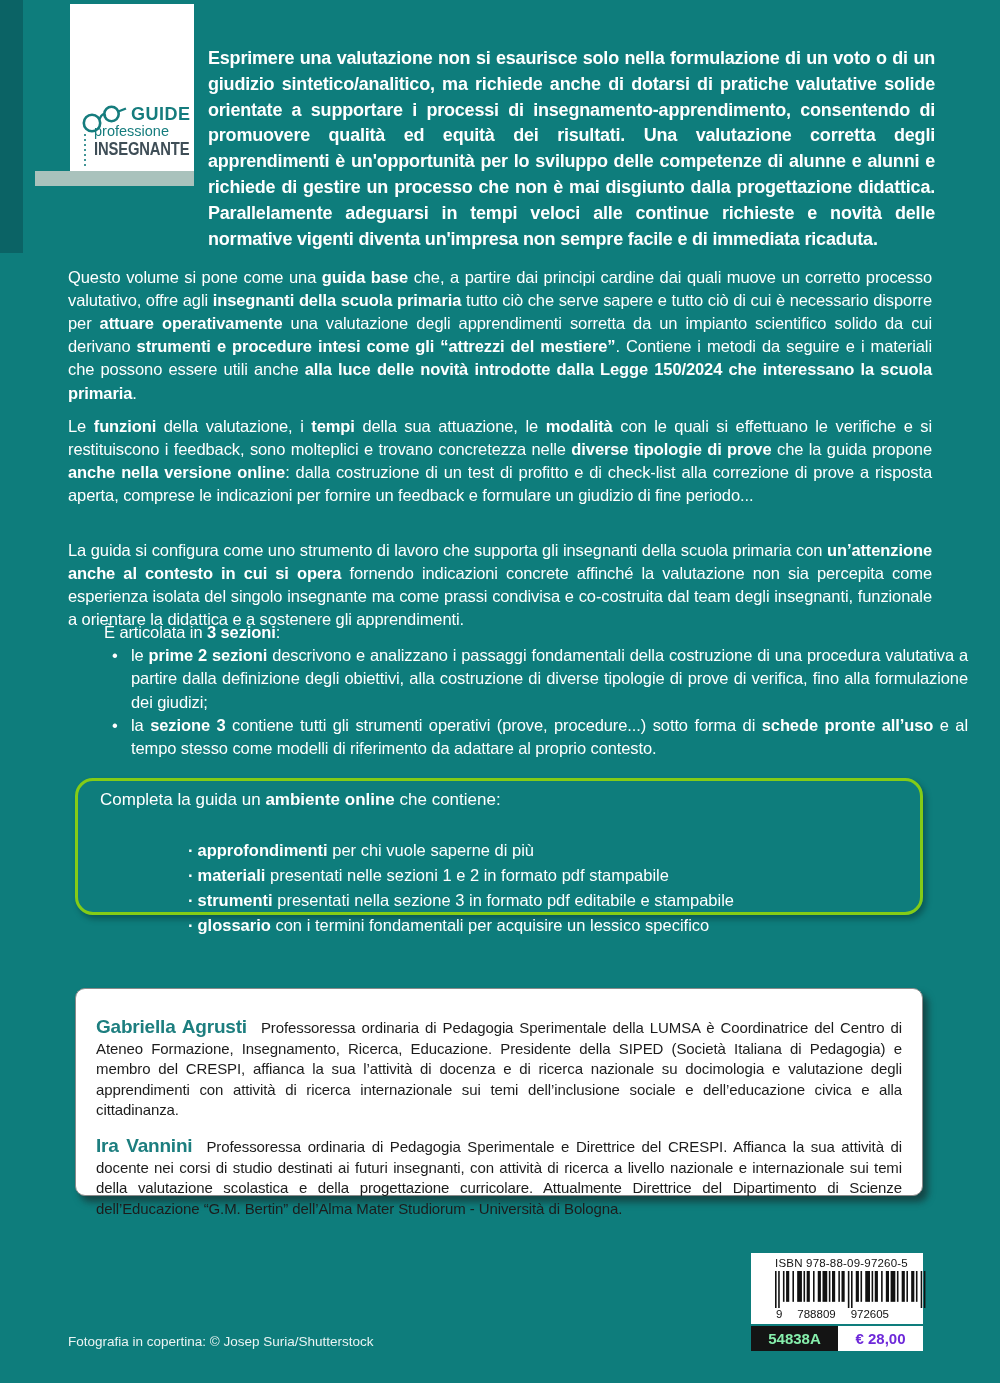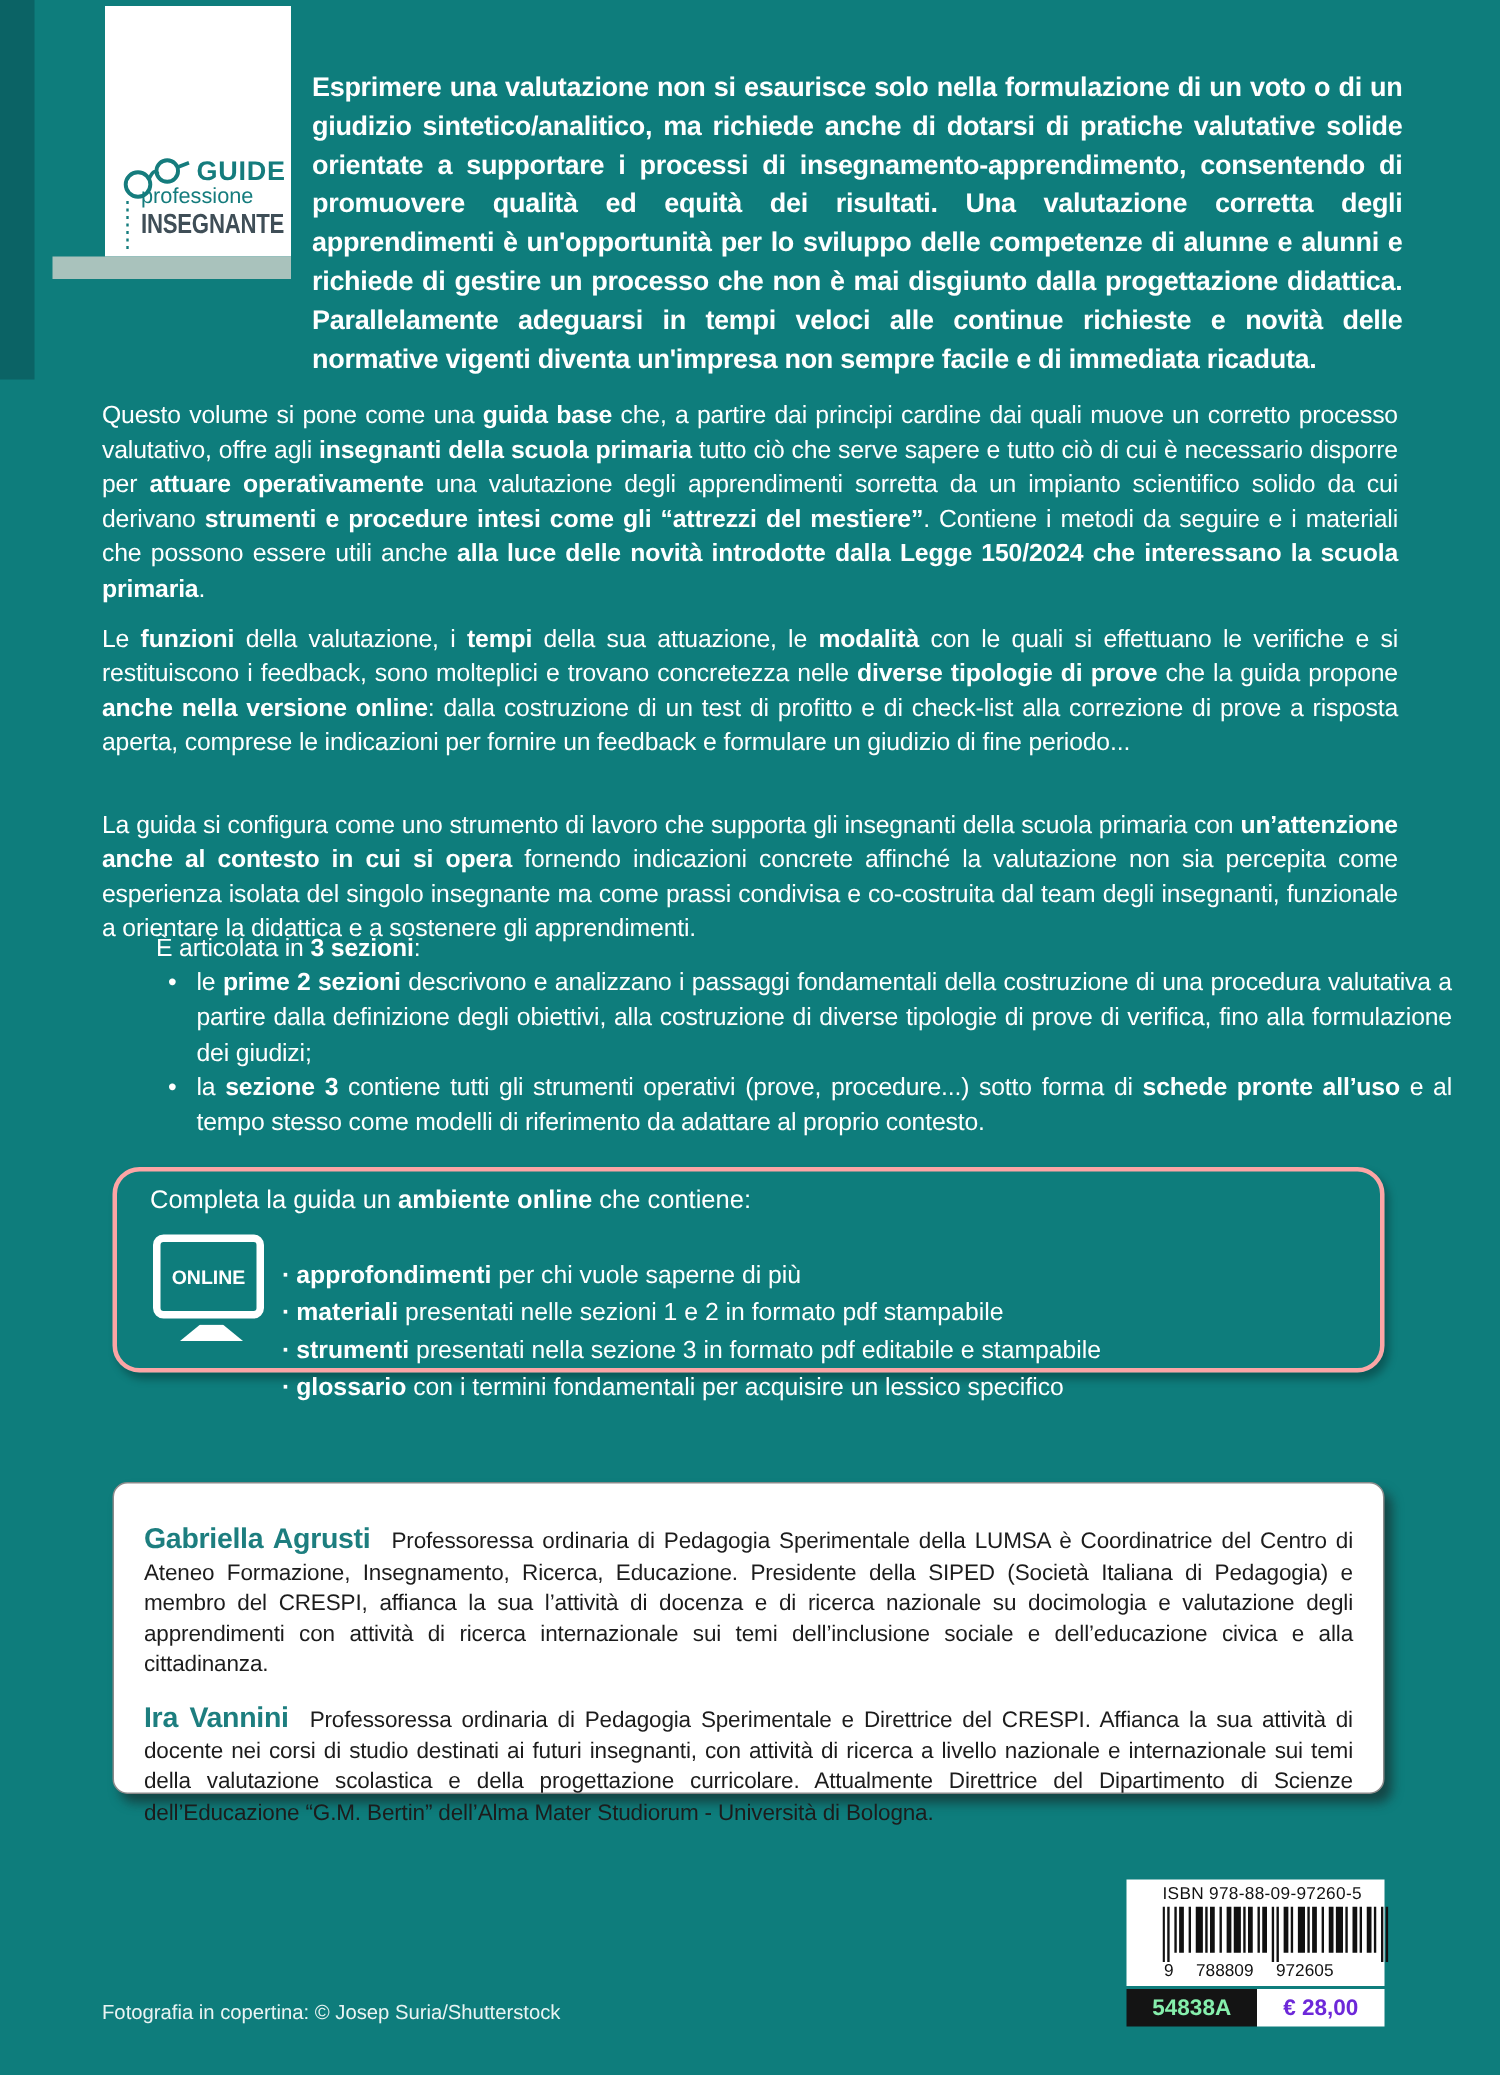--- a/index.html
+++ b/index.html
@@ -32,21 +32,21 @@
   .p3 { top:398px; }
   .p4 { top:522px; }
 
   .sections { position:absolute; left:68px; top:621px; width:864px; font-size:16.5px; line-height:23.2px; letter-spacing:-0.1px;margin-left:36px; }
   .sec-bullet { position:relative; padding-left:27px; text-align:justify; }
   .sec-bullet .dot { position:absolute; left:8px; top:0; }
 
   
   .online-box {
     position:absolute; left:75px; top:778px; width:848px; height:137px;
-    border:3px solid #fca5a5; border-radius:18px; box-sizing:border-box;
+    border:3px solid #84cc16; border-radius:18px; box-sizing:border-box;
     box-shadow:3px 4px 6px rgba(0,0,0,.30);
   }
   .ob-heading { position:absolute; left:22px; top:9px; font-size:17px; }
   .online-icon { position:absolute; left:24px; top:42px; width:78px; }
   .online-icon .screen {
     width:64px; height:46px; border:5px solid #ffffff; border-radius:7px;
     display:flex; align-items:center; justify-content:center; box-sizing:content-box;
   }
   .online-icon .screen span { font-size:13px; font-weight:bold; }
   .online-icon .stand { width:42px; height:11px; margin:4px auto 0; background:#ffffff;
@@ -113,26 +113,20 @@
       <span>le <b>prime 2 sezioni</b> descrivono e analizzano i passaggi fondamentali della costruzione di una procedura valutativa a partire dalla definizione degli obiettivi, alla costruzione di diverse tipologie di prove di verifica, fino alla formulazione dei giudizi;</span>
     </div>
     <div class="sec-bullet">
       <span class="dot">•</span>
       <span>la <b>sezione 3</b> contiene tutti gli strumenti operativi (prove, procedure...) sotto forma di <b>schede pronte all’uso</b> e al tempo stesso come modelli di riferimento da adattare al proprio contesto.</span>
     </div>
   </div>
 
   <div class="online-box">
     <div class="ob-heading">Completa la guida un <b>ambiente online</b> che contiene:</div>
-    <div class="online-icon">
-      <div class="screen">
-        <span>ONLINE</span>
-      </div>
-      <div class="stand"></div>
-    </div>
     <div class="ob-items">
       <div class="ob-item"><span class="dot">·</span><span><b>approfondimenti</b> per chi vuole saperne di più</span></div>
       <div class="ob-item"><span class="dot">·</span><span><b>materiali</b> presentati nelle sezioni 1 e 2 in formato pdf stampabile</span></div>
       <div class="ob-item"><span class="dot">·</span><span><b>strumenti</b> presentati nella sezione 3 in formato pdf editabile e stampabile</span></div>
       <div class="ob-item"><span class="dot">·</span><span><b>glossario</b> con i termini fondamentali per acquisire un lessico specifico</span></div>
     </div>
   </div>
 
 
   <div class="authors-box">

